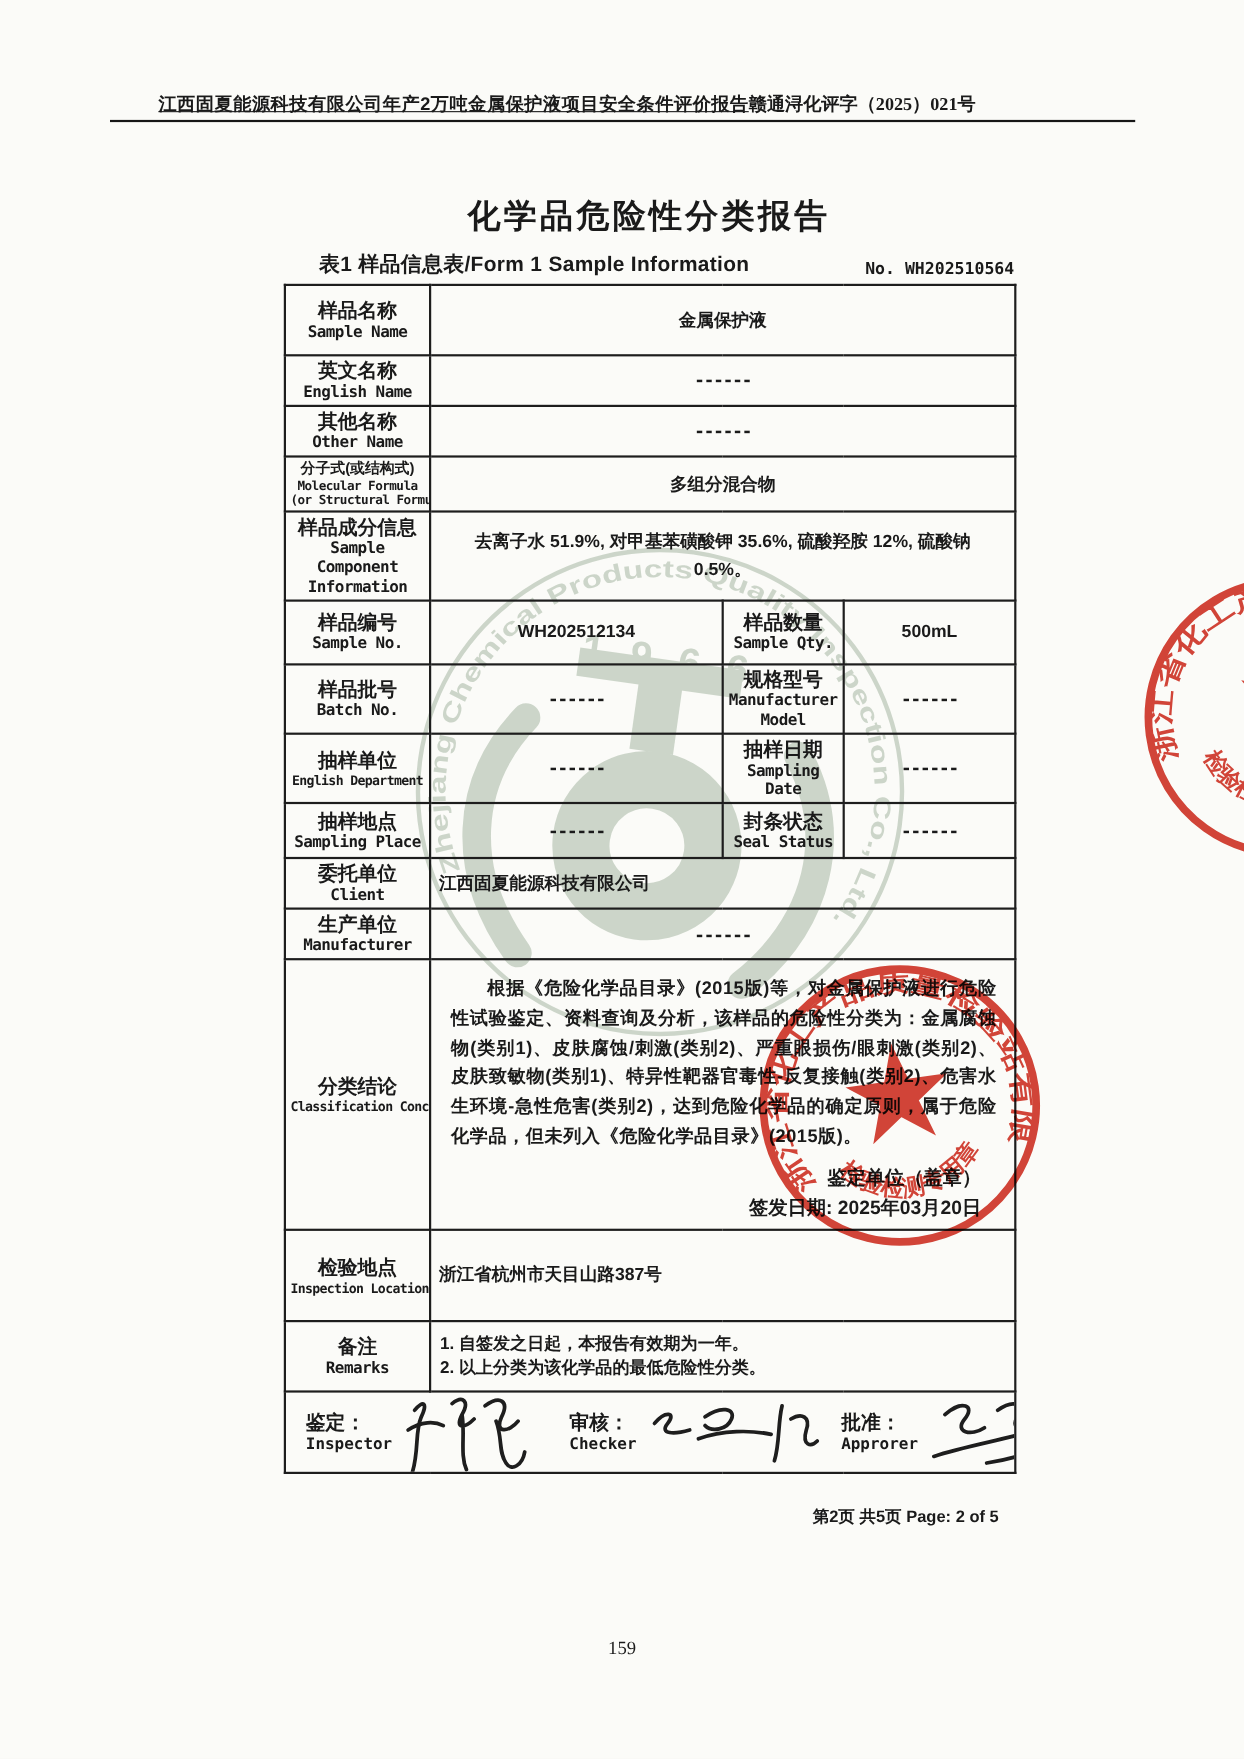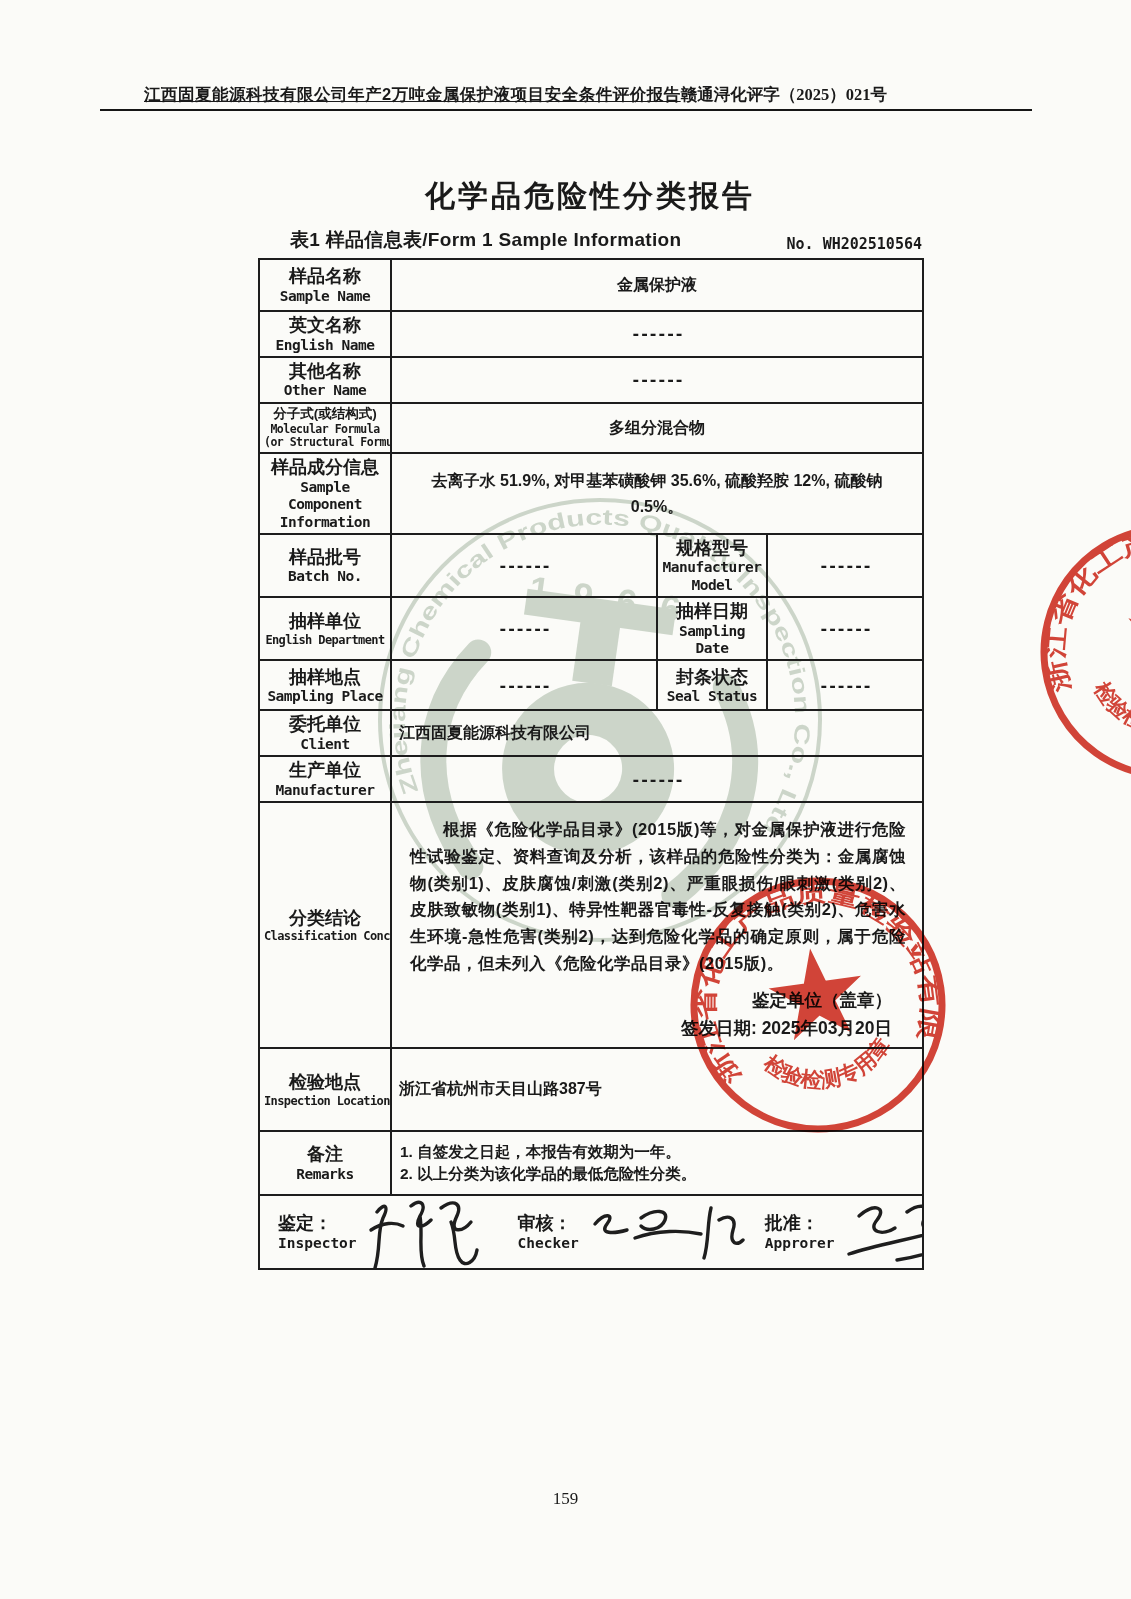--- a/index.html
+++ b/index.html
@@ -96,21 +96,21 @@
 
     <table class="info">
       <colgroup>
           <col style="width:132px">
           <col style="width:266px">
           <col style="width:110px">
           <col style="width:156px">
         </colgroup>
 
       <tbody>
-          <tr style="height:52px">
+          <tr style="height:64px">
         <td class="lbl">
           <span class="zh">样品名称</span>
           <span class="en">Sample Name</span>
         </td>
         <td class="val" colspan="3">金属保护液</td>
       </tr>
 
       <tr style="height:44px">
         <td class="lbl">
           <span class="zh">英文名称</span>
@@ -137,20 +137,32 @@
       </tr>
 
       <tr style="height:74px">
         <td class="lbl">
           <span class="zh">样品成分信息</span>
           <span class="en">Sample Component Information</span>
         </td>
         <td class="val wrap" colspan="3">去离子水 51.9%, 对甲基苯磺酸钾 35.6%, 硫酸羟胺 12%, 硫酸钠 0.5%。</td>
       </tr>
 
+      <tr style="height:58px">
+        <td class="lbl">
+          <span class="zh">样品编号</span>
+          <span class="en">Sample No.</span>
+        </td>
+        <td class="val">WH202512134</td>
+        <td class="lbl">
+          <span class="zh">样品数量</span>
+          <span class="en">Sample Qty.</span>
+        </td>
+        <td class="val">500mL</td>
+      </tr>
 
       <tr style="height:58px">
         <td class="lbl">
           <span class="zh">样品批号</span>
           <span class="en">Batch No.</span>
         </td>
         <td class="val dash">------</td>
         <td class="lbl">
           <span class="zh">规格型号</span>
           <span class="en">Manufacturer Model</span>
@@ -276,20 +288,21 @@
                   <path d="M128,28 C136,40 140,50 136,62"></path>
                 </g>
               </svg>
             </div>
           </div>
         </td>
       </tr>
     </tbody>
       </table>
 
+    <div class="page-line">第2页 共5页 Page: 2 of 5</div>
   </div>
 
   <svg class="stamp-main" width="270" height="270" viewBox="0 0 270 270">
     <g transform="translate(135,135) rotate(-8)" fill="none" stroke="#cf2b1d">
       <circle r="124" stroke-width="7"></circle>
       <path id="ringMain" d="M -85.3 59.7 A 104 104 0 1 1 85.3 59.7" stroke="none"></path>
       <text font-size="23" font-weight="bold" fill="#cf2b1d" stroke="none">
         <textPath href="#ringMain" textLength="500" lengthAdjust="spacingAndGlyphs">浙江省化工产品质量检验站有限公司</textPath>
       </text>
       <path id="botMain" d="M -63 52.5 A 82 82 0 0 0 63 52.5" stroke="none"></path>

